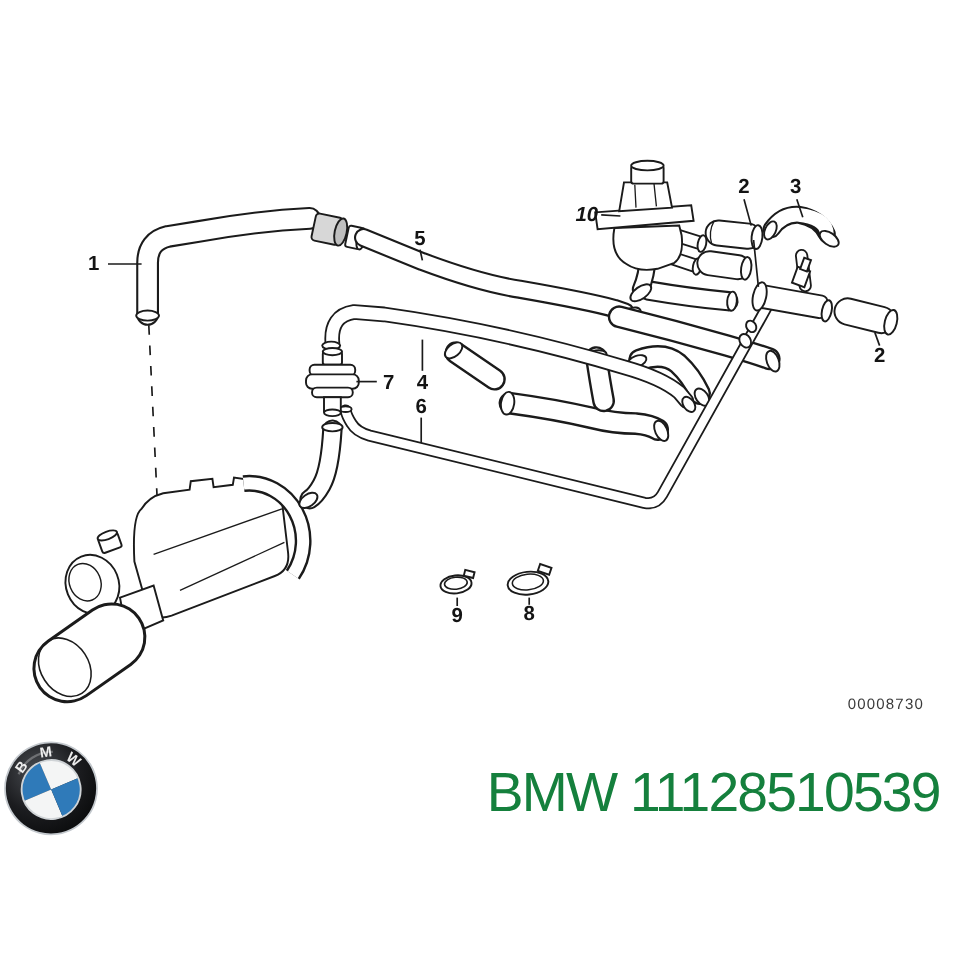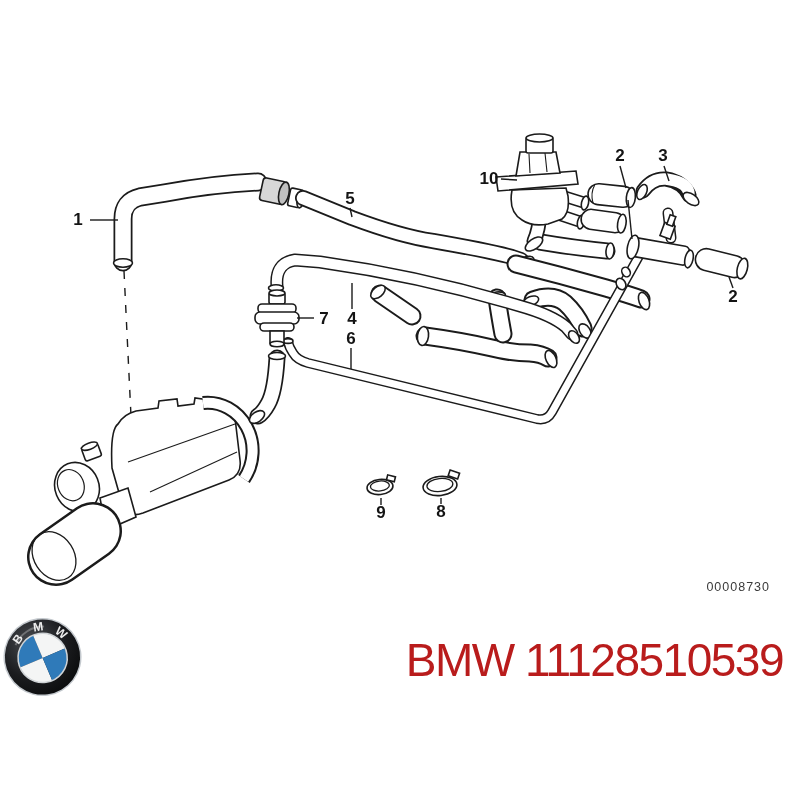--- a/index.html
+++ b/index.html
@@ -13,21 +13,21 @@
   .tube-o{fill:none;stroke:#1b1b1b;stroke-linecap:round;stroke-linejoin:round;}
   .tube-i{fill:none;stroke:#ffffff;stroke-linecap:round;stroke-linejoin:round;}
   .wfill{fill:#ffffff;stroke:#1b1b1b;stroke-width:1.6;}
   .gfill{fill:#d7d7d7;stroke:#1b1b1b;stroke-width:1.6;}
   .ln{fill:none;stroke:#1b1b1b;stroke-width:1.4;}
   .thin{fill:none;stroke:#1b1b1b;stroke-width:1.1;}
   .code-text{font-family:"Liberation Sans",sans-serif;font-size:12.5px;fill:#3a3a3a;letter-spacing:1px;}
   .footer{position:absolute;left:0;top:700px;width:800px;height:100px;background:#fff;}
   .roundel{position:absolute;left:2px;top:-84px;width:81px;height:82px;transform:rotate(-8deg);}
   .part-title{position:absolute;right:17px;top:-67px;font-size:46px;letter-spacing:-1.5px;
-              color:#b91c1c;white-space:nowrap;font-family:"Liberation Sans",sans-serif;}
+              color:#15803d;white-space:nowrap;font-family:"Liberation Sans",sans-serif;}
   .logo-letter{font-family:"Liberation Sans",sans-serif;font-size:12.5px;font-weight:bold;fill:#ececec;}
 </style>
 </head>
 <body>
 
 <div class="page">
 
   <div class="diagram">
     <svg width="800" height="700" viewBox="0 0 800 700">
 
@@ -210,21 +210,21 @@
         <path class="ln" d="M381,498 L381,505"></path>
         <path class="ln" d="M441,498 L441,504"></path>
       </g>
 
       <text class="code-text" x="770" y="591" text-anchor="end">00008730</text>
     </svg>
 
     <div class="callout-layer">
         <span class="callout" style="left: 78px; top: 220px;">1</span>
         <span class="callout" style="left: 350px; top: 199px;">5</span>
-        <span class="callout" style="left: 489px; top: 179px;">10</span>
+        <span class="callout" style="left: 489px; top: 179px; font-style: italic;">10</span>
         <span class="callout" style="left: 620px; top: 156px;">2</span>
         <span class="callout" style="left: 663px; top: 156px;">3</span>
         <span class="callout" style="left: 733px; top: 297px;">2</span>
         <span class="callout" style="left: 324px; top: 319px;">7</span>
         <span class="callout" style="left: 352px; top: 319px;">4</span>
         <span class="callout" style="left: 351px; top: 339px;">6</span>
         <span class="callout" style="left: 381px; top: 513px;">9</span>
         <span class="callout" style="left: 441px; top: 512px;">8</span>
       </div>
   </div>

